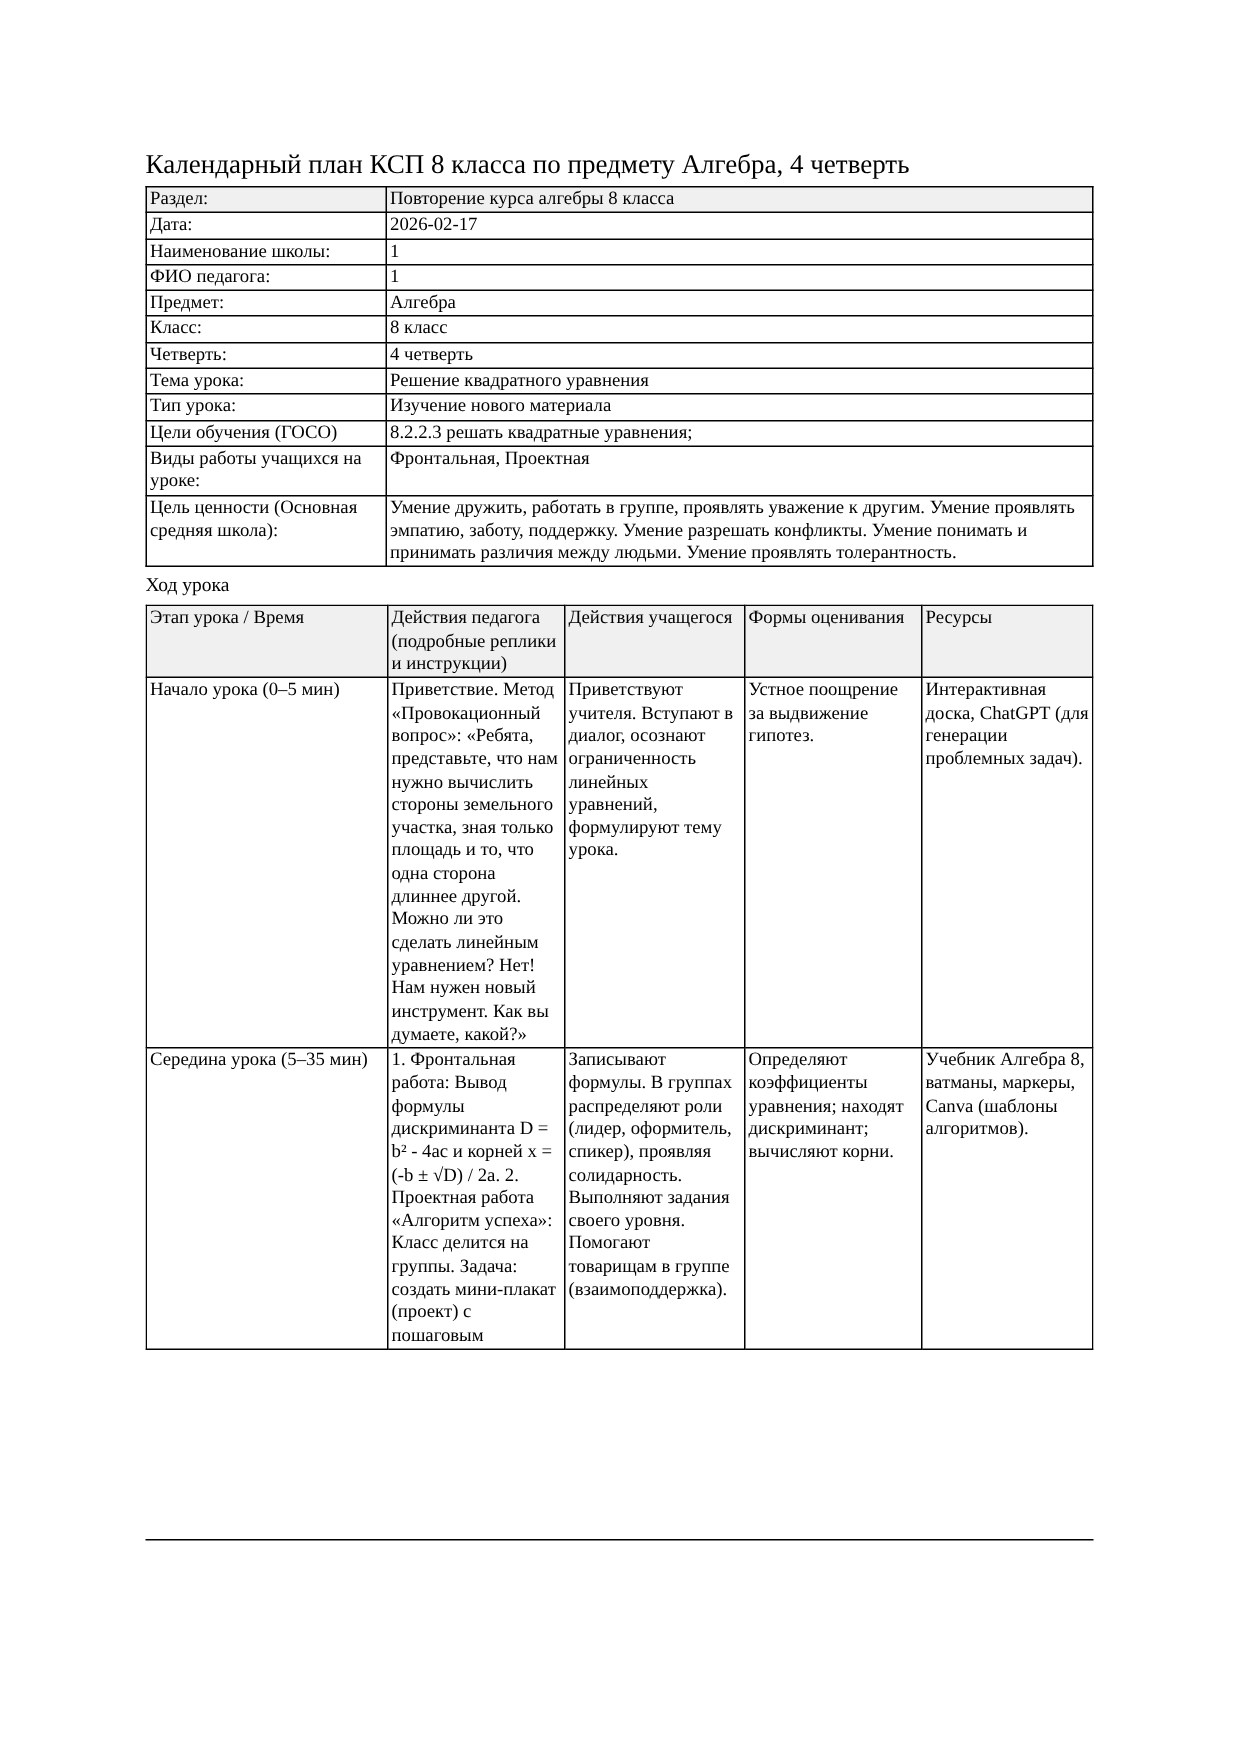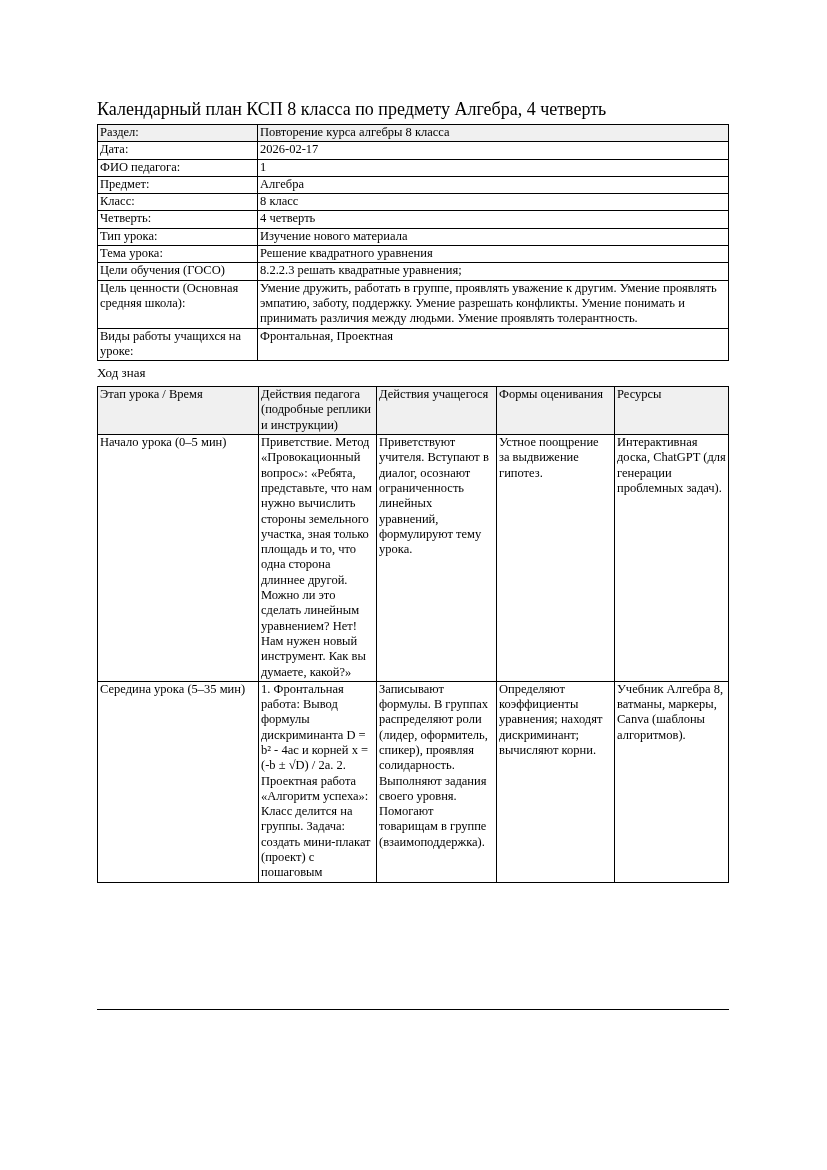--- a/index.html
+++ b/index.html
@@ -43,59 +43,63 @@
       <tbody>
           <tr class="hdr">
         <td>Раздел:</td>
         <td>Повторение курса алгебры 8 класса</td>
       </tr>
       <tr>
         <td>Дата:</td>
         <td>2026-02-17</td>
       </tr>
       <tr>
+        <td>Наименование школы:</td>
+        <td>1</td>
+      </tr>
+      <tr>
         <td>ФИО педагога:</td>
         <td>1</td>
       </tr>
       <tr>
         <td>Предмет:</td>
         <td>Алгебра</td>
       </tr>
       <tr>
         <td>Класс:</td>
         <td>8 класс</td>
       </tr>
       <tr>
         <td>Четверть:</td>
         <td>4 четверть</td>
       </tr>
       <tr>
+        <td>Тема урока:</td>
+        <td>Решение квадратного уравнения</td>
+      </tr>
+      <tr>
         <td>Тип урока:</td>
         <td>Изучение нового материала</td>
-      </tr>
-      <tr>
-        <td>Тема урока:</td>
-        <td>Решение квадратного уравнения</td>
       </tr>
       <tr>
         <td>Цели обучения (ГОСО)</td>
         <td>8.2.2.3 решать квадратные уравнения;</td>
       </tr>
       <tr>
+        <td>Виды работы учащихся на уроке:</td>
+        <td>Фронтальная, Проектная</td>
+      </tr>
+      <tr>
         <td>Цель ценности (Основная средняя школа):</td>
         <td>Умение дружить, работать в группе, проявлять уважение к другим. Умение проявлять эмпатию, заботу, поддержку. Умение разрешать конфликты. Умение понимать и принимать различия между людьми. Умение проявлять толерантность.</td>
-      </tr>
-      <tr>
-        <td>Виды работы учащихся на уроке:</td>
-        <td>Фронтальная, Проектная</td>
       </tr>
     </tbody>
       </table>
 
-    <div class="section-heading">Ход зная</div>
+    <div class="section-heading">Ход урока</div>
 
     <div class="lesson-clip">
       <table class="lesson-table">
         <colgroup>
           <col class="c-stage">
             <col class="c-teach">
             <col class="c-stud">
             <col class="c-assess">
             <col class="c-res">
         </colgroup>

